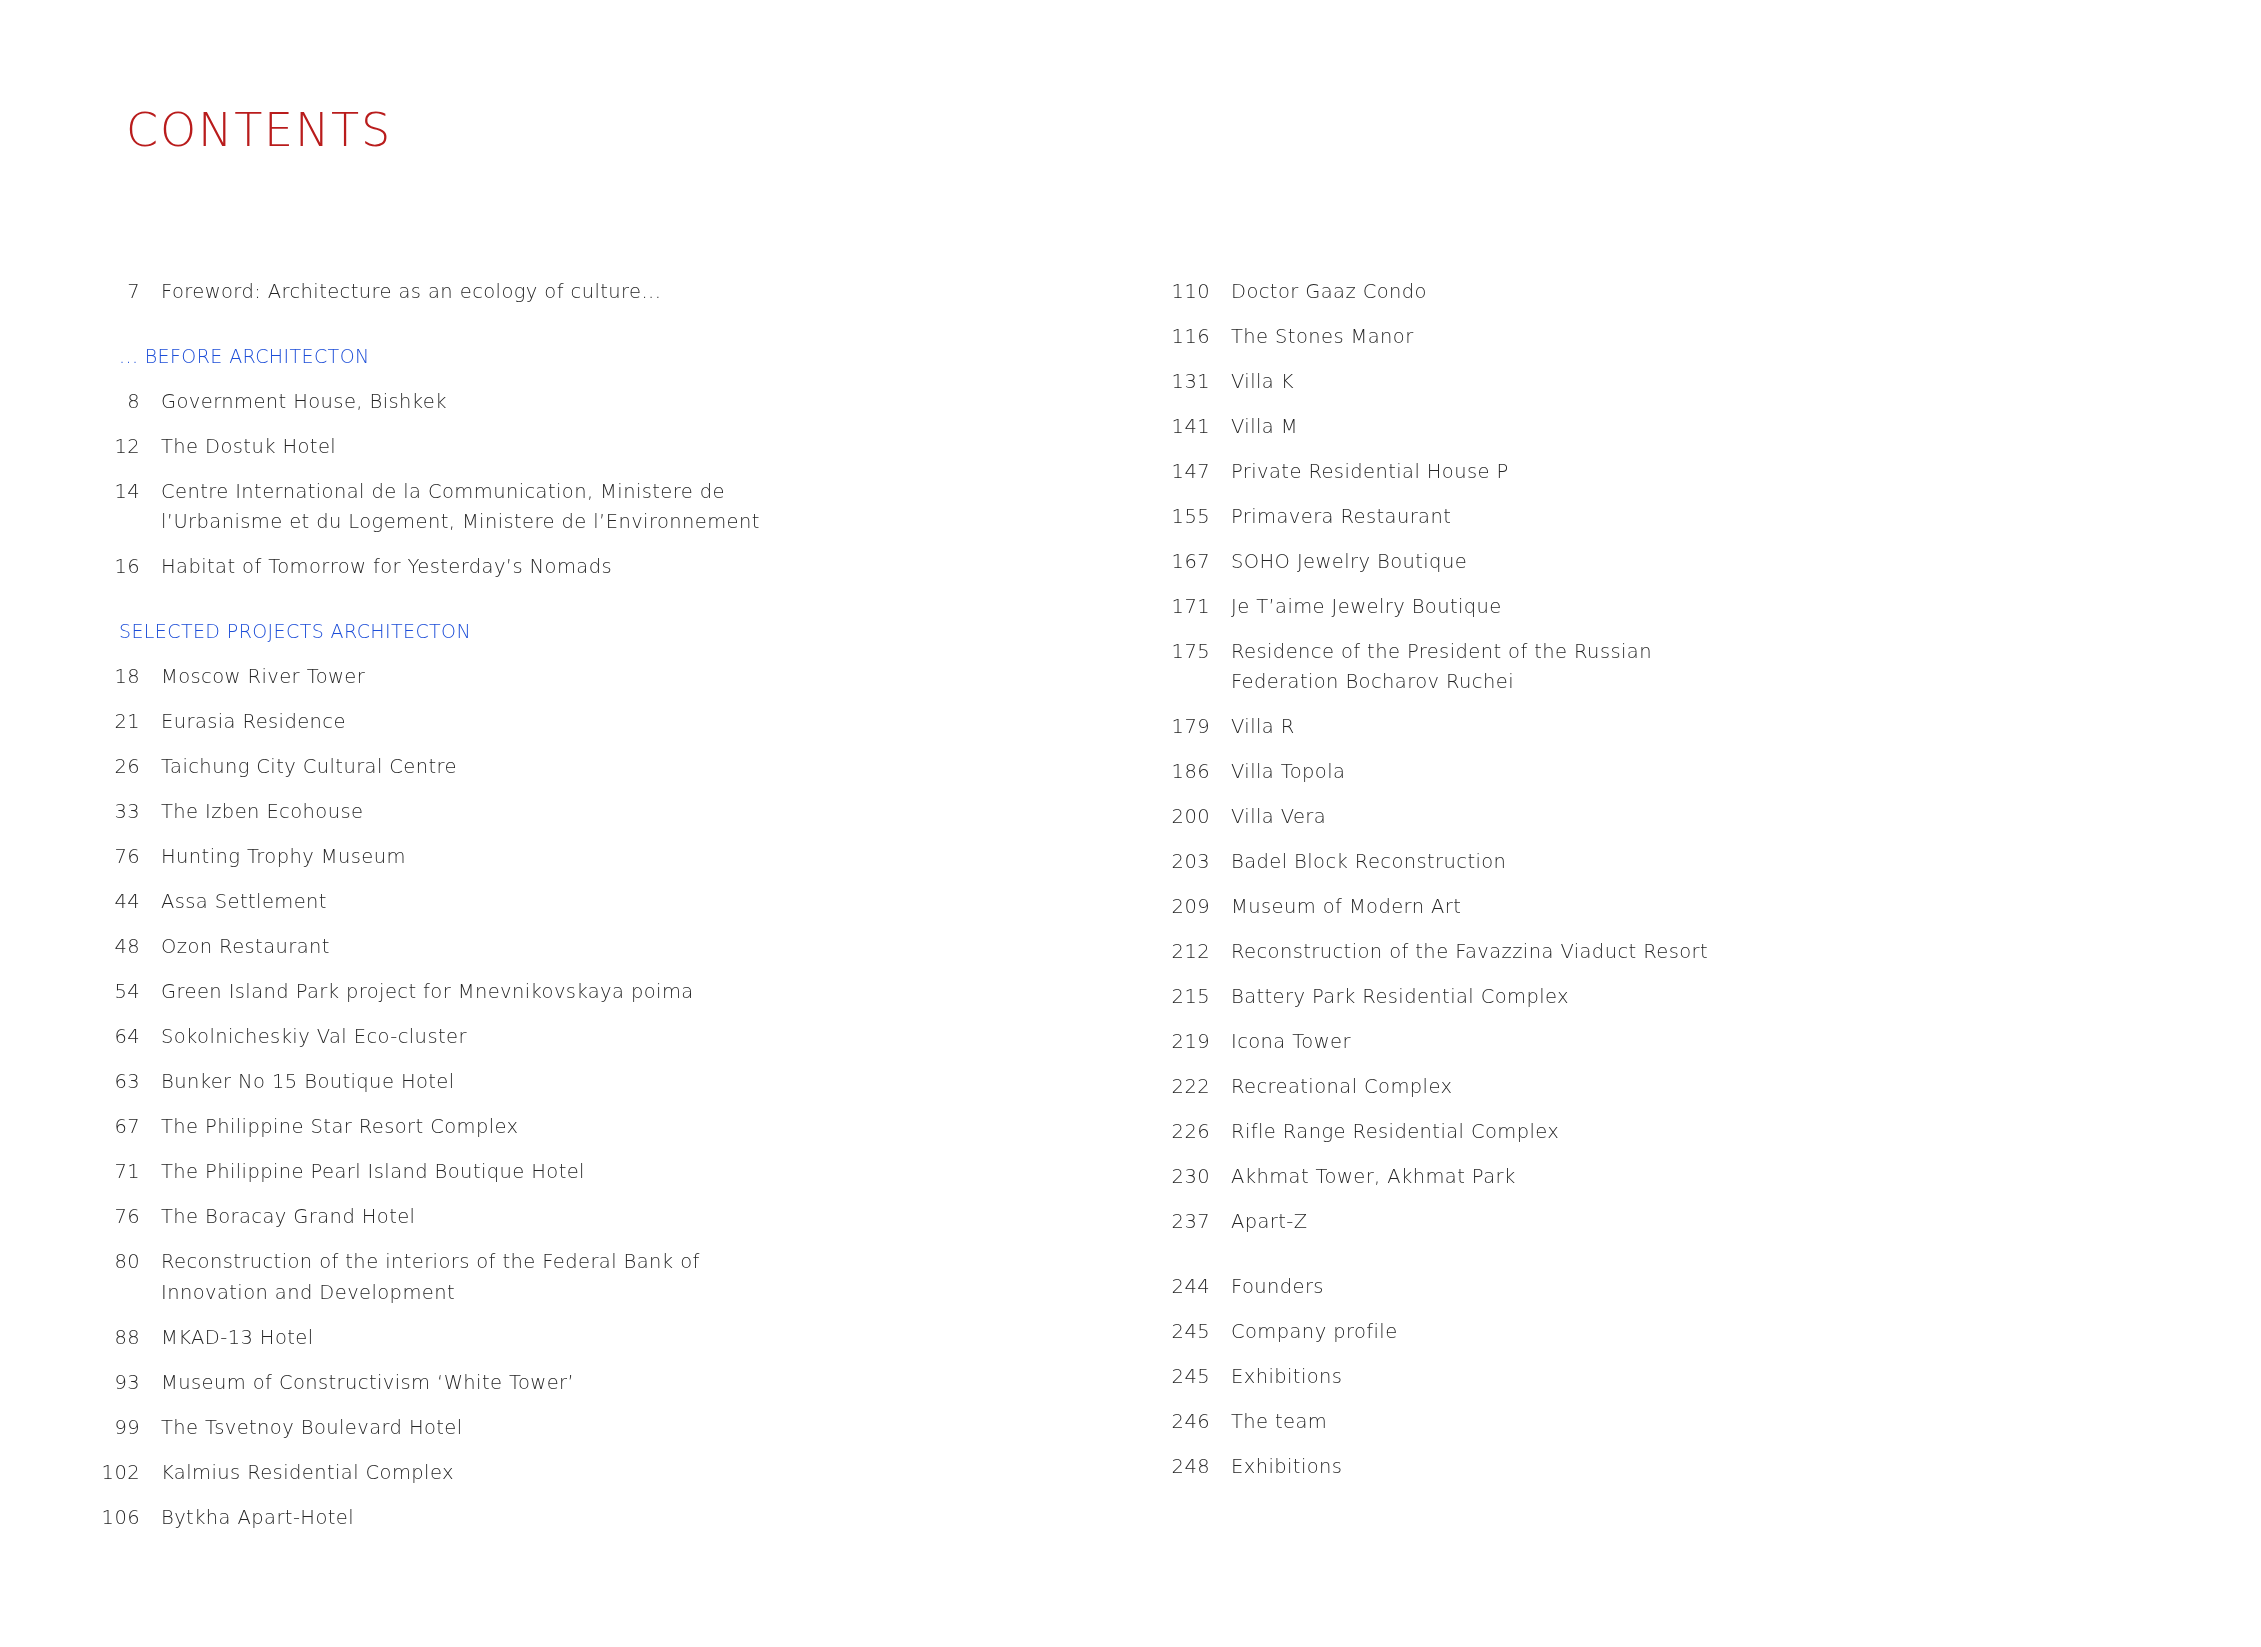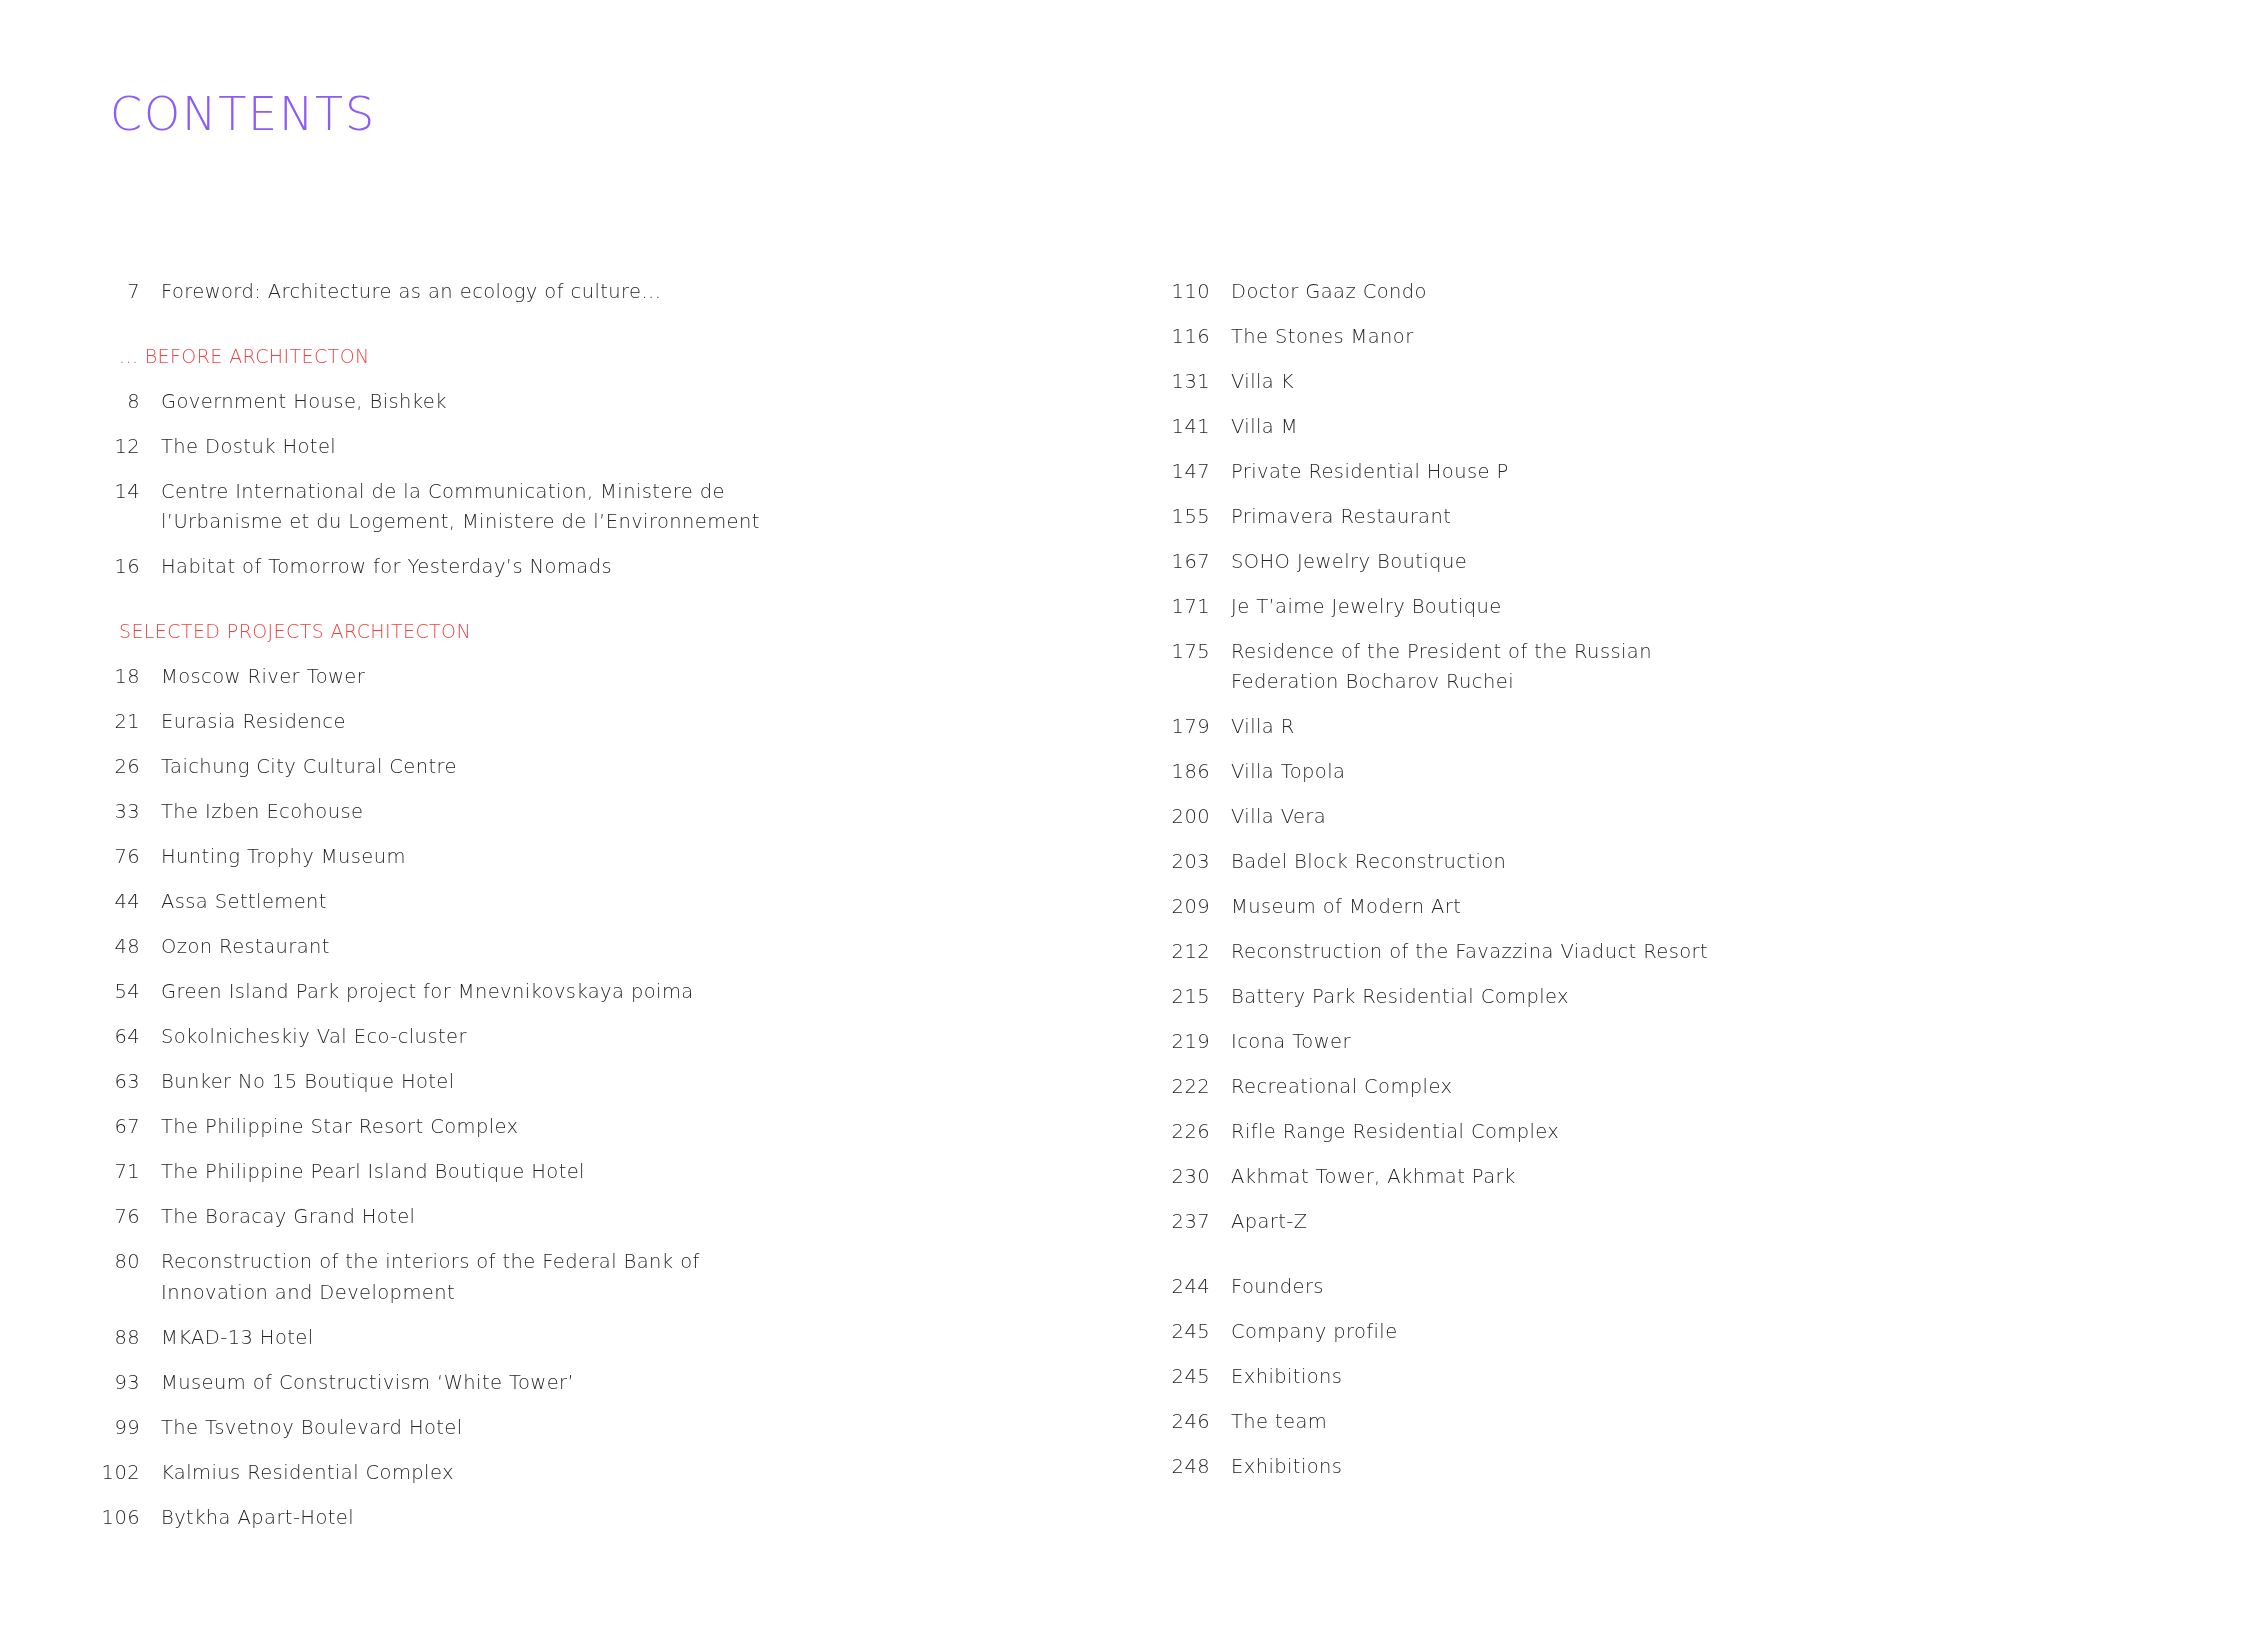--- a/index.html
+++ b/index.html
@@ -16,39 +16,39 @@
     font-family: "DejaVu Sans", "Liberation Sans", sans-serif;
   }
   .page-title {
     position: absolute;
     left: 110px;
     top: 88px;
     font-size: 46px;
     font-weight: 200;
     letter-spacing: 1.8px;
     line-height: 53px;
-    color: #8b5cf6;
-    margin: 0;
+    color: #b91c1c;
+    margin: 16px;
   }
   .toc-column {
     position: absolute;
     top: 269px;
     width: 885px;
   }
   .toc-column.left { left: 88px; }
   .toc-column.right { left: 1159px; }
   .toc-group { margin: 0; padding: 0; }
   .toc-group + .toc-group { margin-top: 20px; }
   .toc-heading {
     height: 45px;
     line-height: 45px;
     font-size: 19px;
     font-weight: 300;
     letter-spacing: 0.4px;
-    color: #ef4444;
+    color: #1d4ed8;
     padding-left: 31px;
     white-space: nowrap;
   }
   .toc-entry {
     display: flex;
     align-items: flex-start;
     min-height: 45px;
     font-size: 19.5px;
     font-weight: 300;
     letter-spacing: 0.4px;

